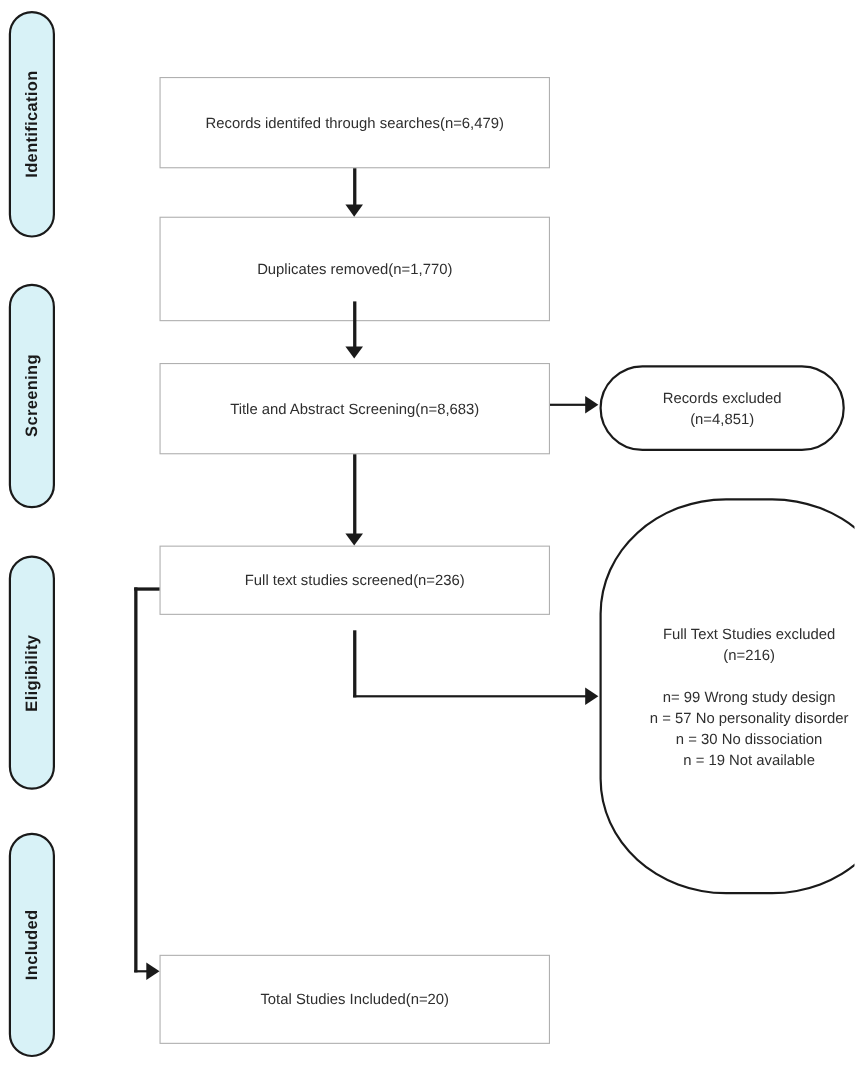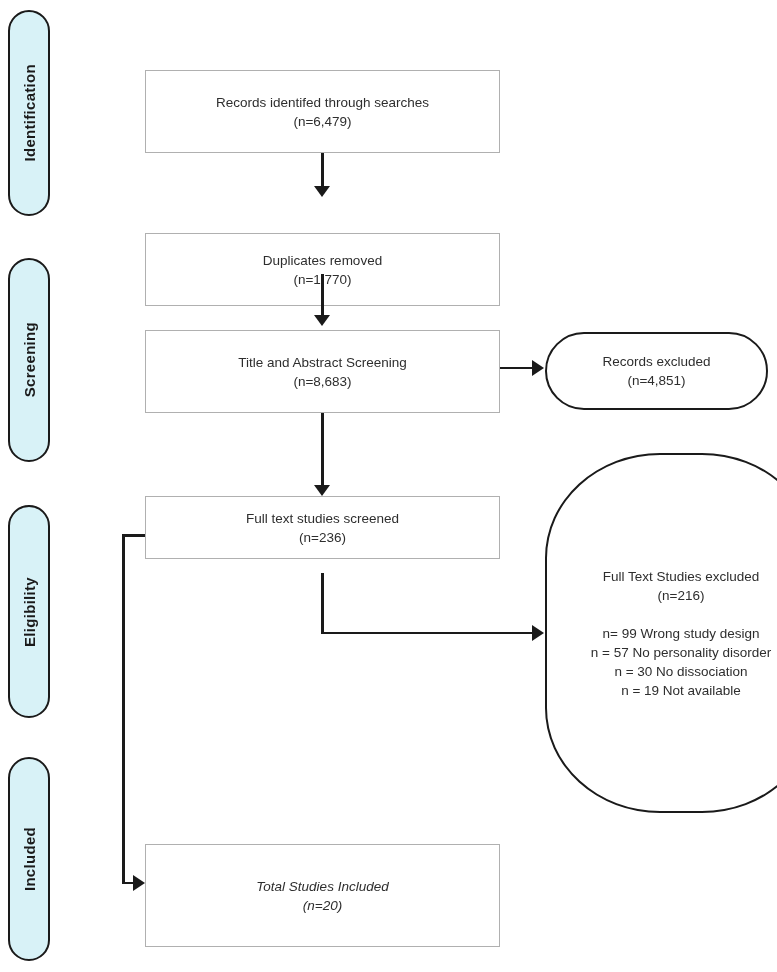--- a/index.html
+++ b/index.html
@@ -35,30 +35,30 @@
   #capsule-eligibility{top:505px;height:213px;}
   #capsule-included{top:757px;height:204px;}
 
   
   .pbox{
     position:absolute;
     left:145px;width:355px;
     border:1px solid #b0b0b0;
     background:#ffffff;
     box-sizing:border-box;
-    display:flex;flex-direction:column;align-items:center;justify-content:center;
+    display:flex;align-items:center;justify-content:center;
     text-align:center;
     font-size:13.5px;
     line-height:19px;
   }
   #box-records-identified{top:70px;height:83px;}
-  #box-duplicates-removed{top:197px;height:73px;margin-top:36px;}
+  #box-duplicates-removed{top:197px;height:95px;}
   #box-title-abstract{top:330px;height:83px;}
   #box-full-text{top:496px;height:63px;}
-  #box-total-included{top:844px;height:103px;font-style:italic;}
+  #box-total-included{top:868px;height:81px;}
 
   
   .oval{
     position:absolute;
     border:2px solid #1a1a1a;
     background:#ffffff;
     box-sizing:border-box;
     display:flex;flex-direction:column;align-items:center;justify-content:center;
     text-align:center;
     font-size:13.5px;

